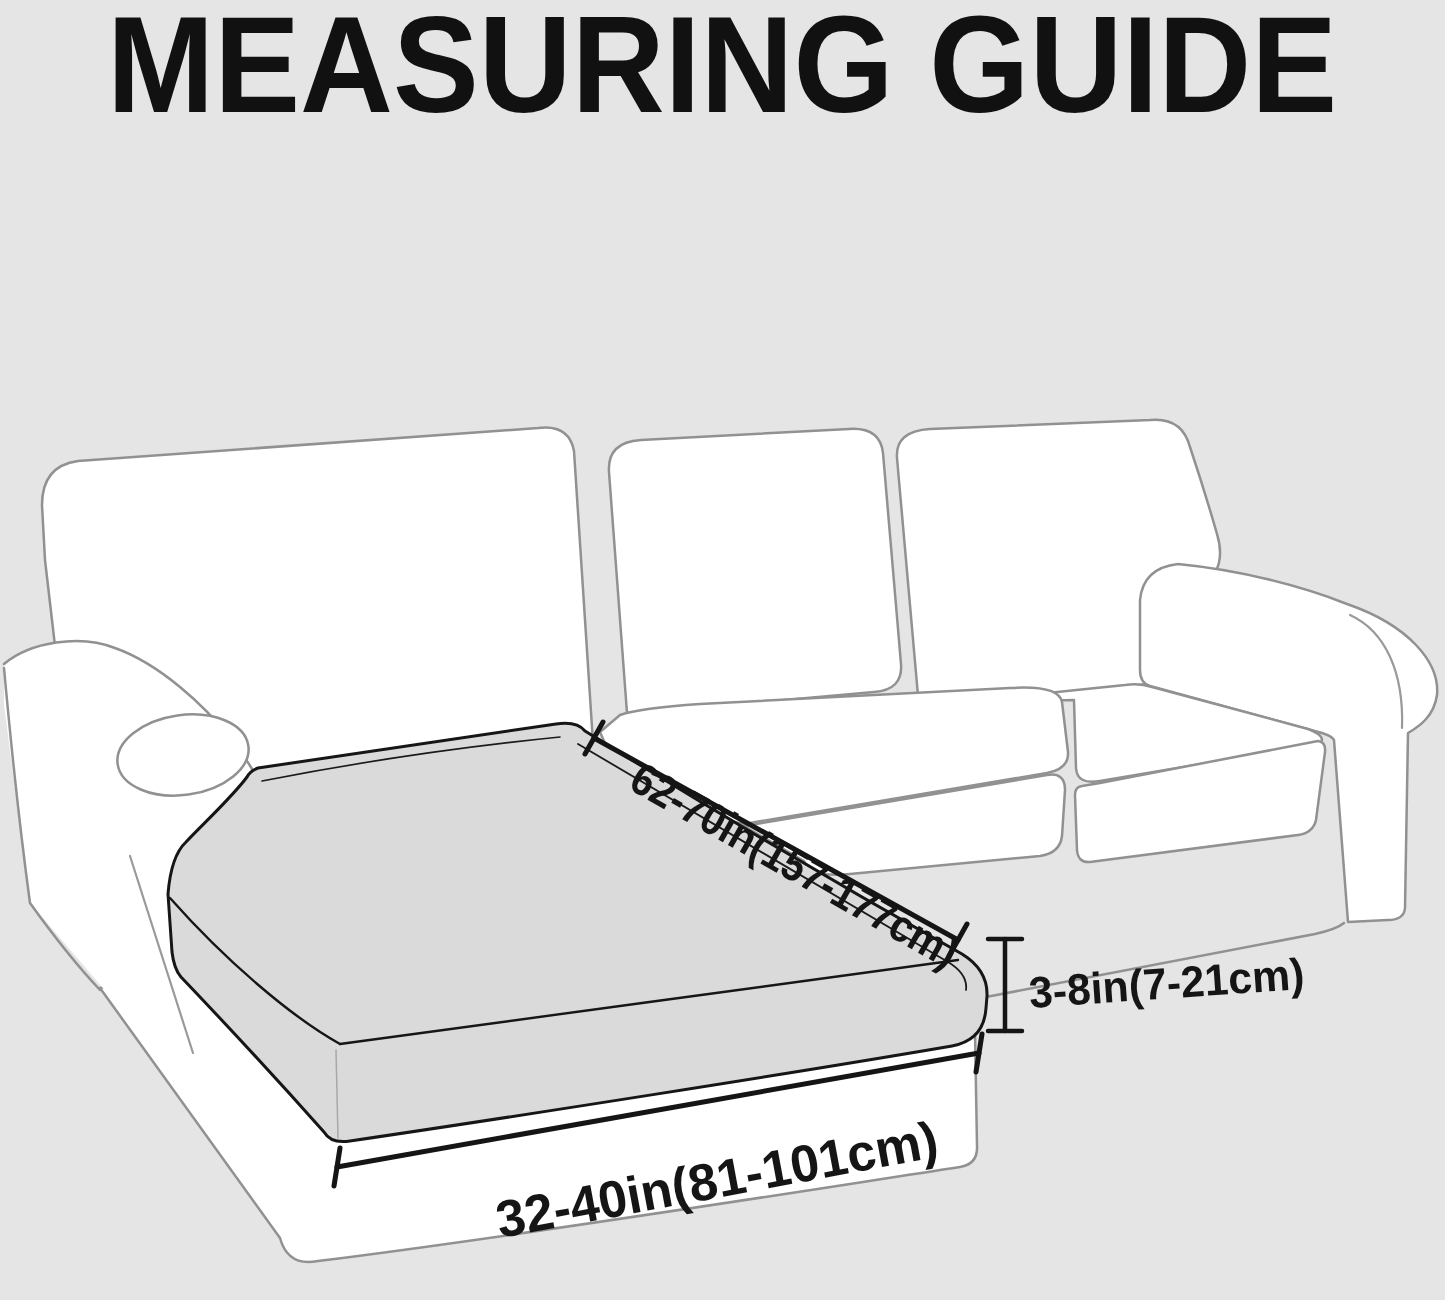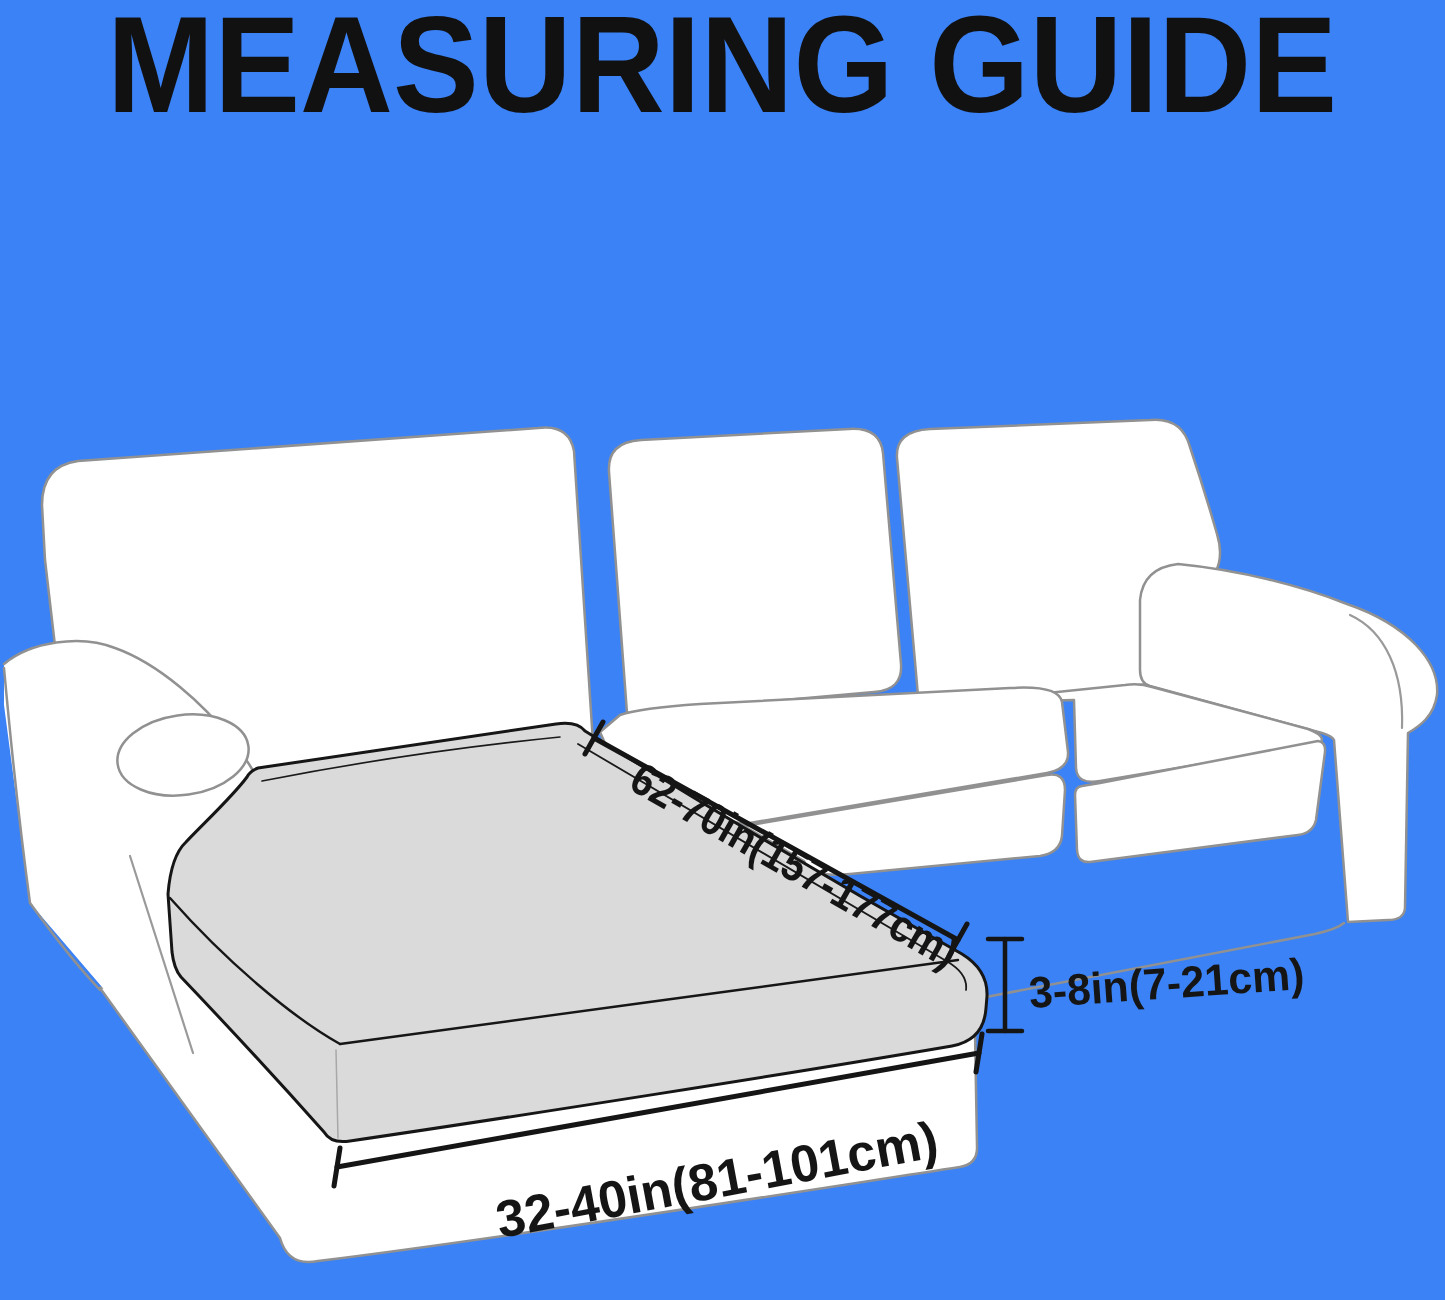--- a/index.html
+++ b/index.html
@@ -1,16 +1,16 @@
 <!DOCTYPE html>
 <html><head>
 <meta charset="utf-8">
 <style>
   html,body{margin:0;padding:0;background:#ffffff;}
-  .page{position:relative;width:1445px;height:1300px;background:#3b82f6;overflow:hidden;
+  .page{position:relative;width:1445px;height:1300px;background:#e5e5e5;overflow:hidden;
         font-family:"Liberation Sans", sans-serif;}
   svg{display:block;}
   text{font-family:"Liberation Sans","DejaVu Sans",sans-serif;}
   .ttl{font-weight:800;}
   .dim{font-weight:700;}
 </style>
 </head>
 <body>
 
 <div class="page">

